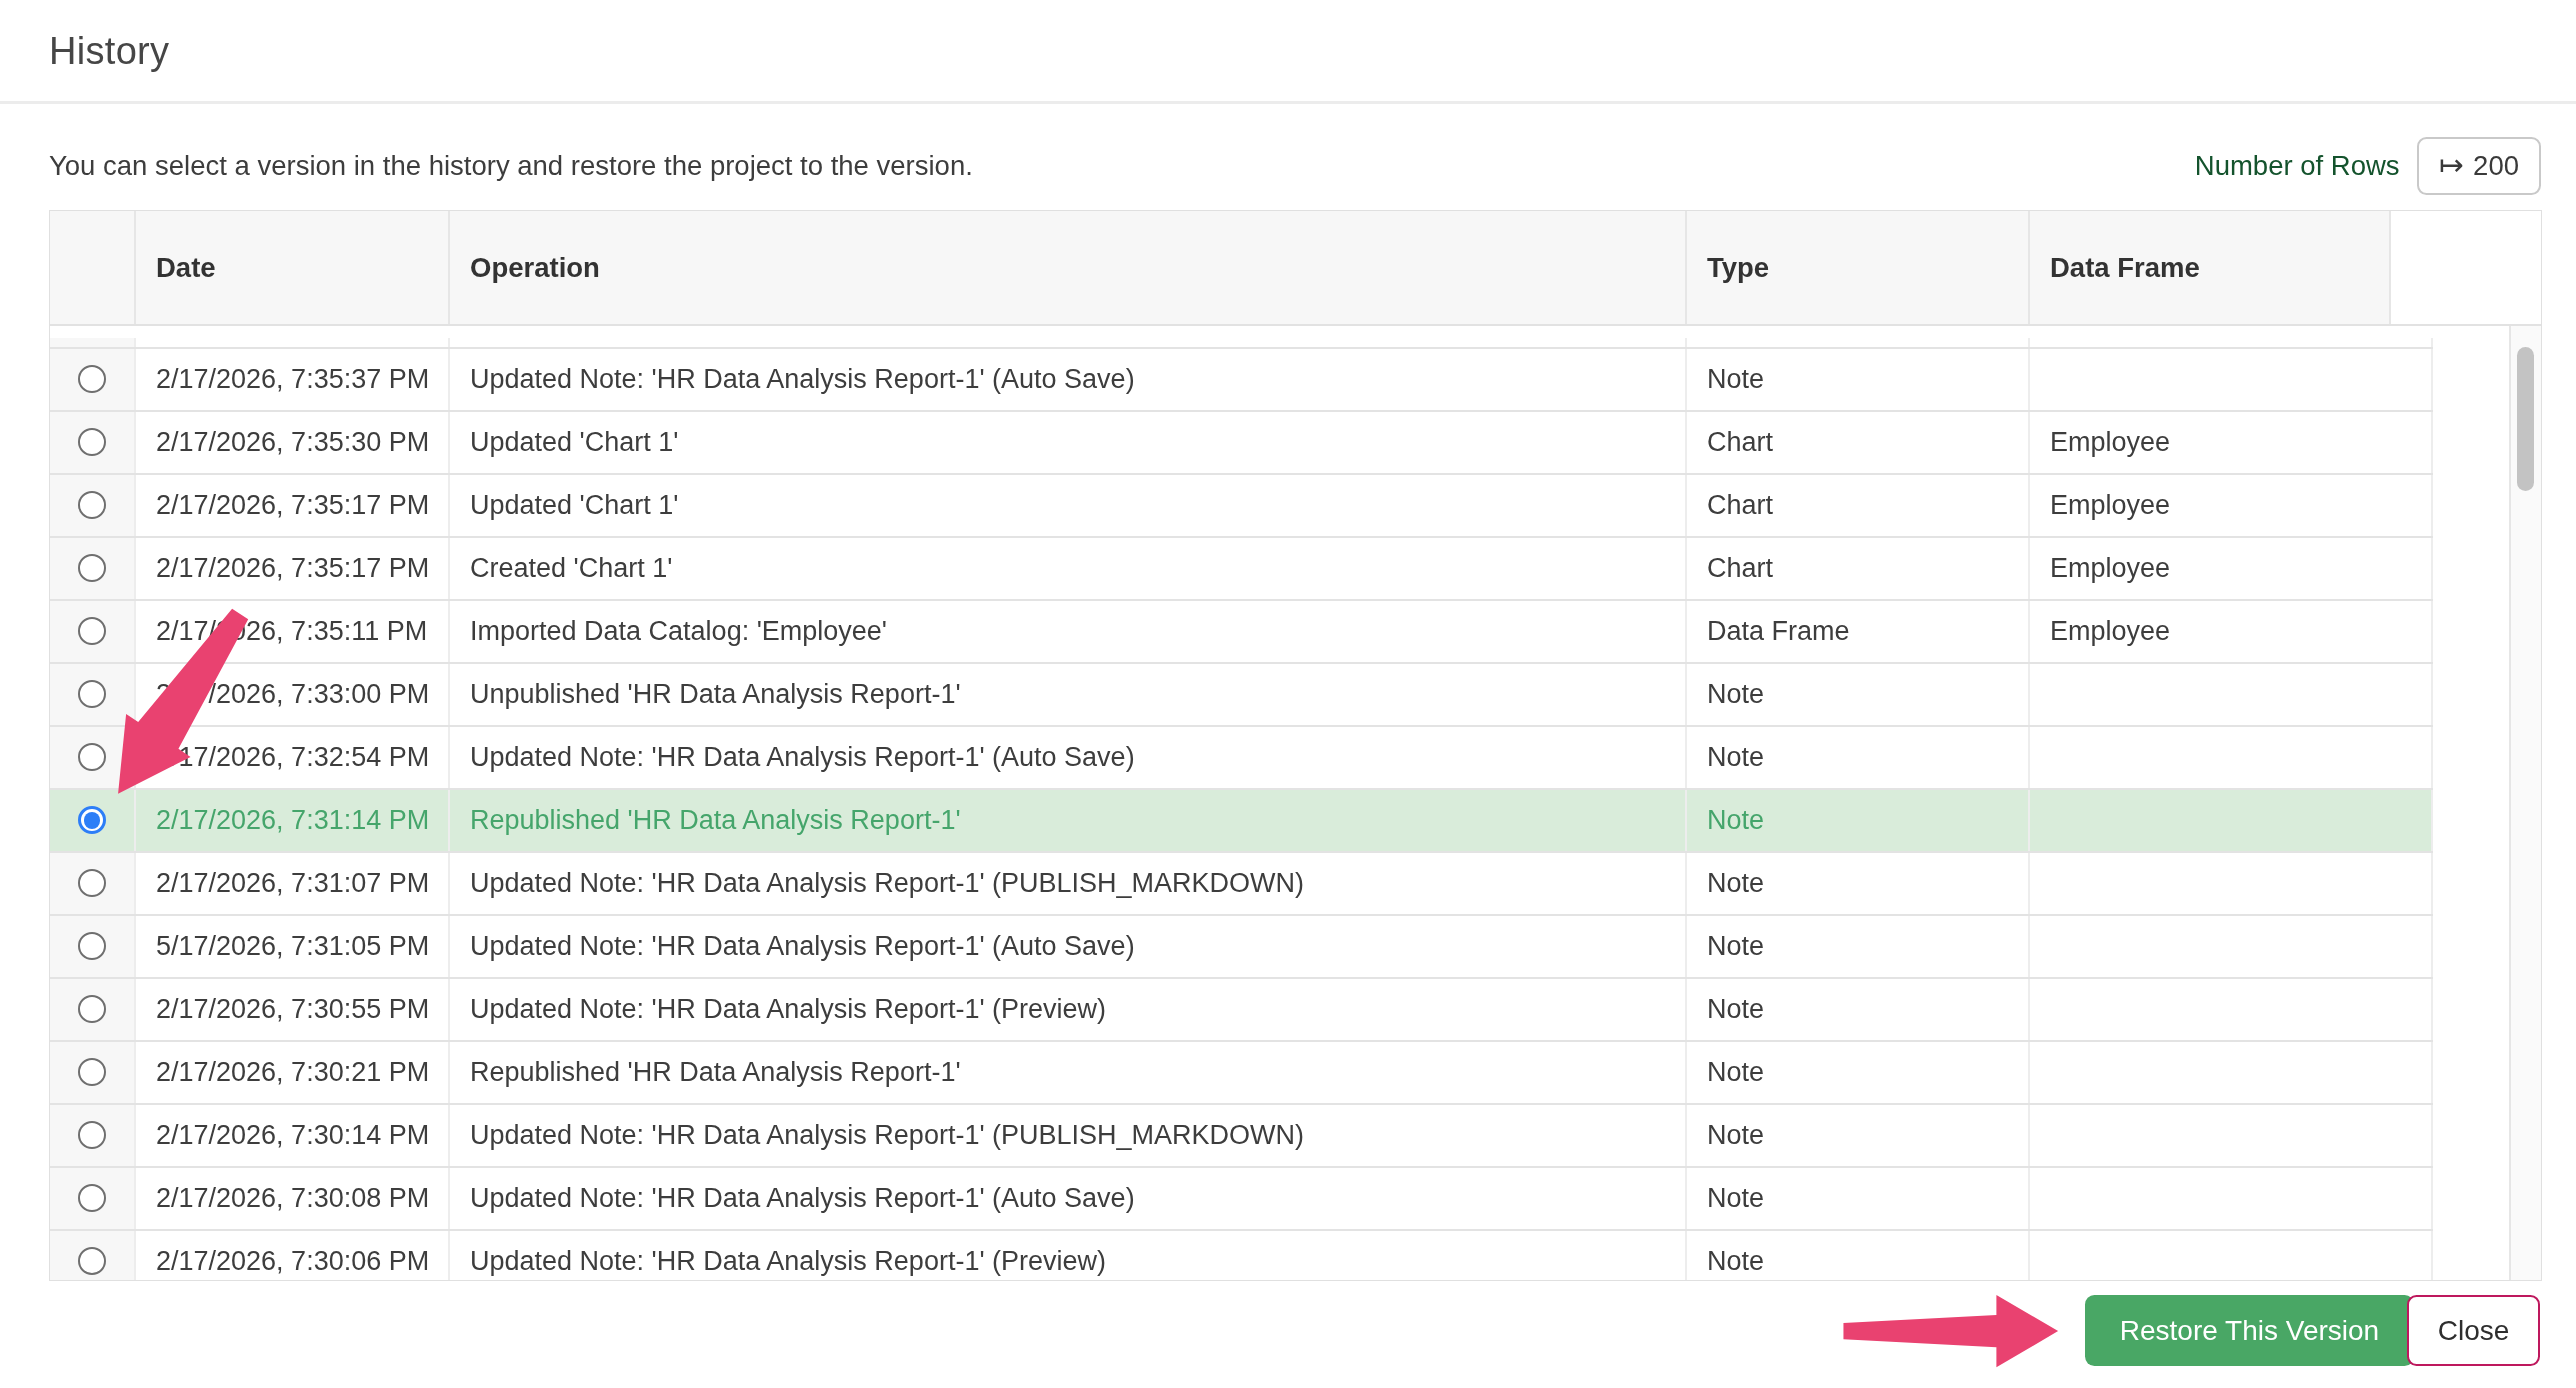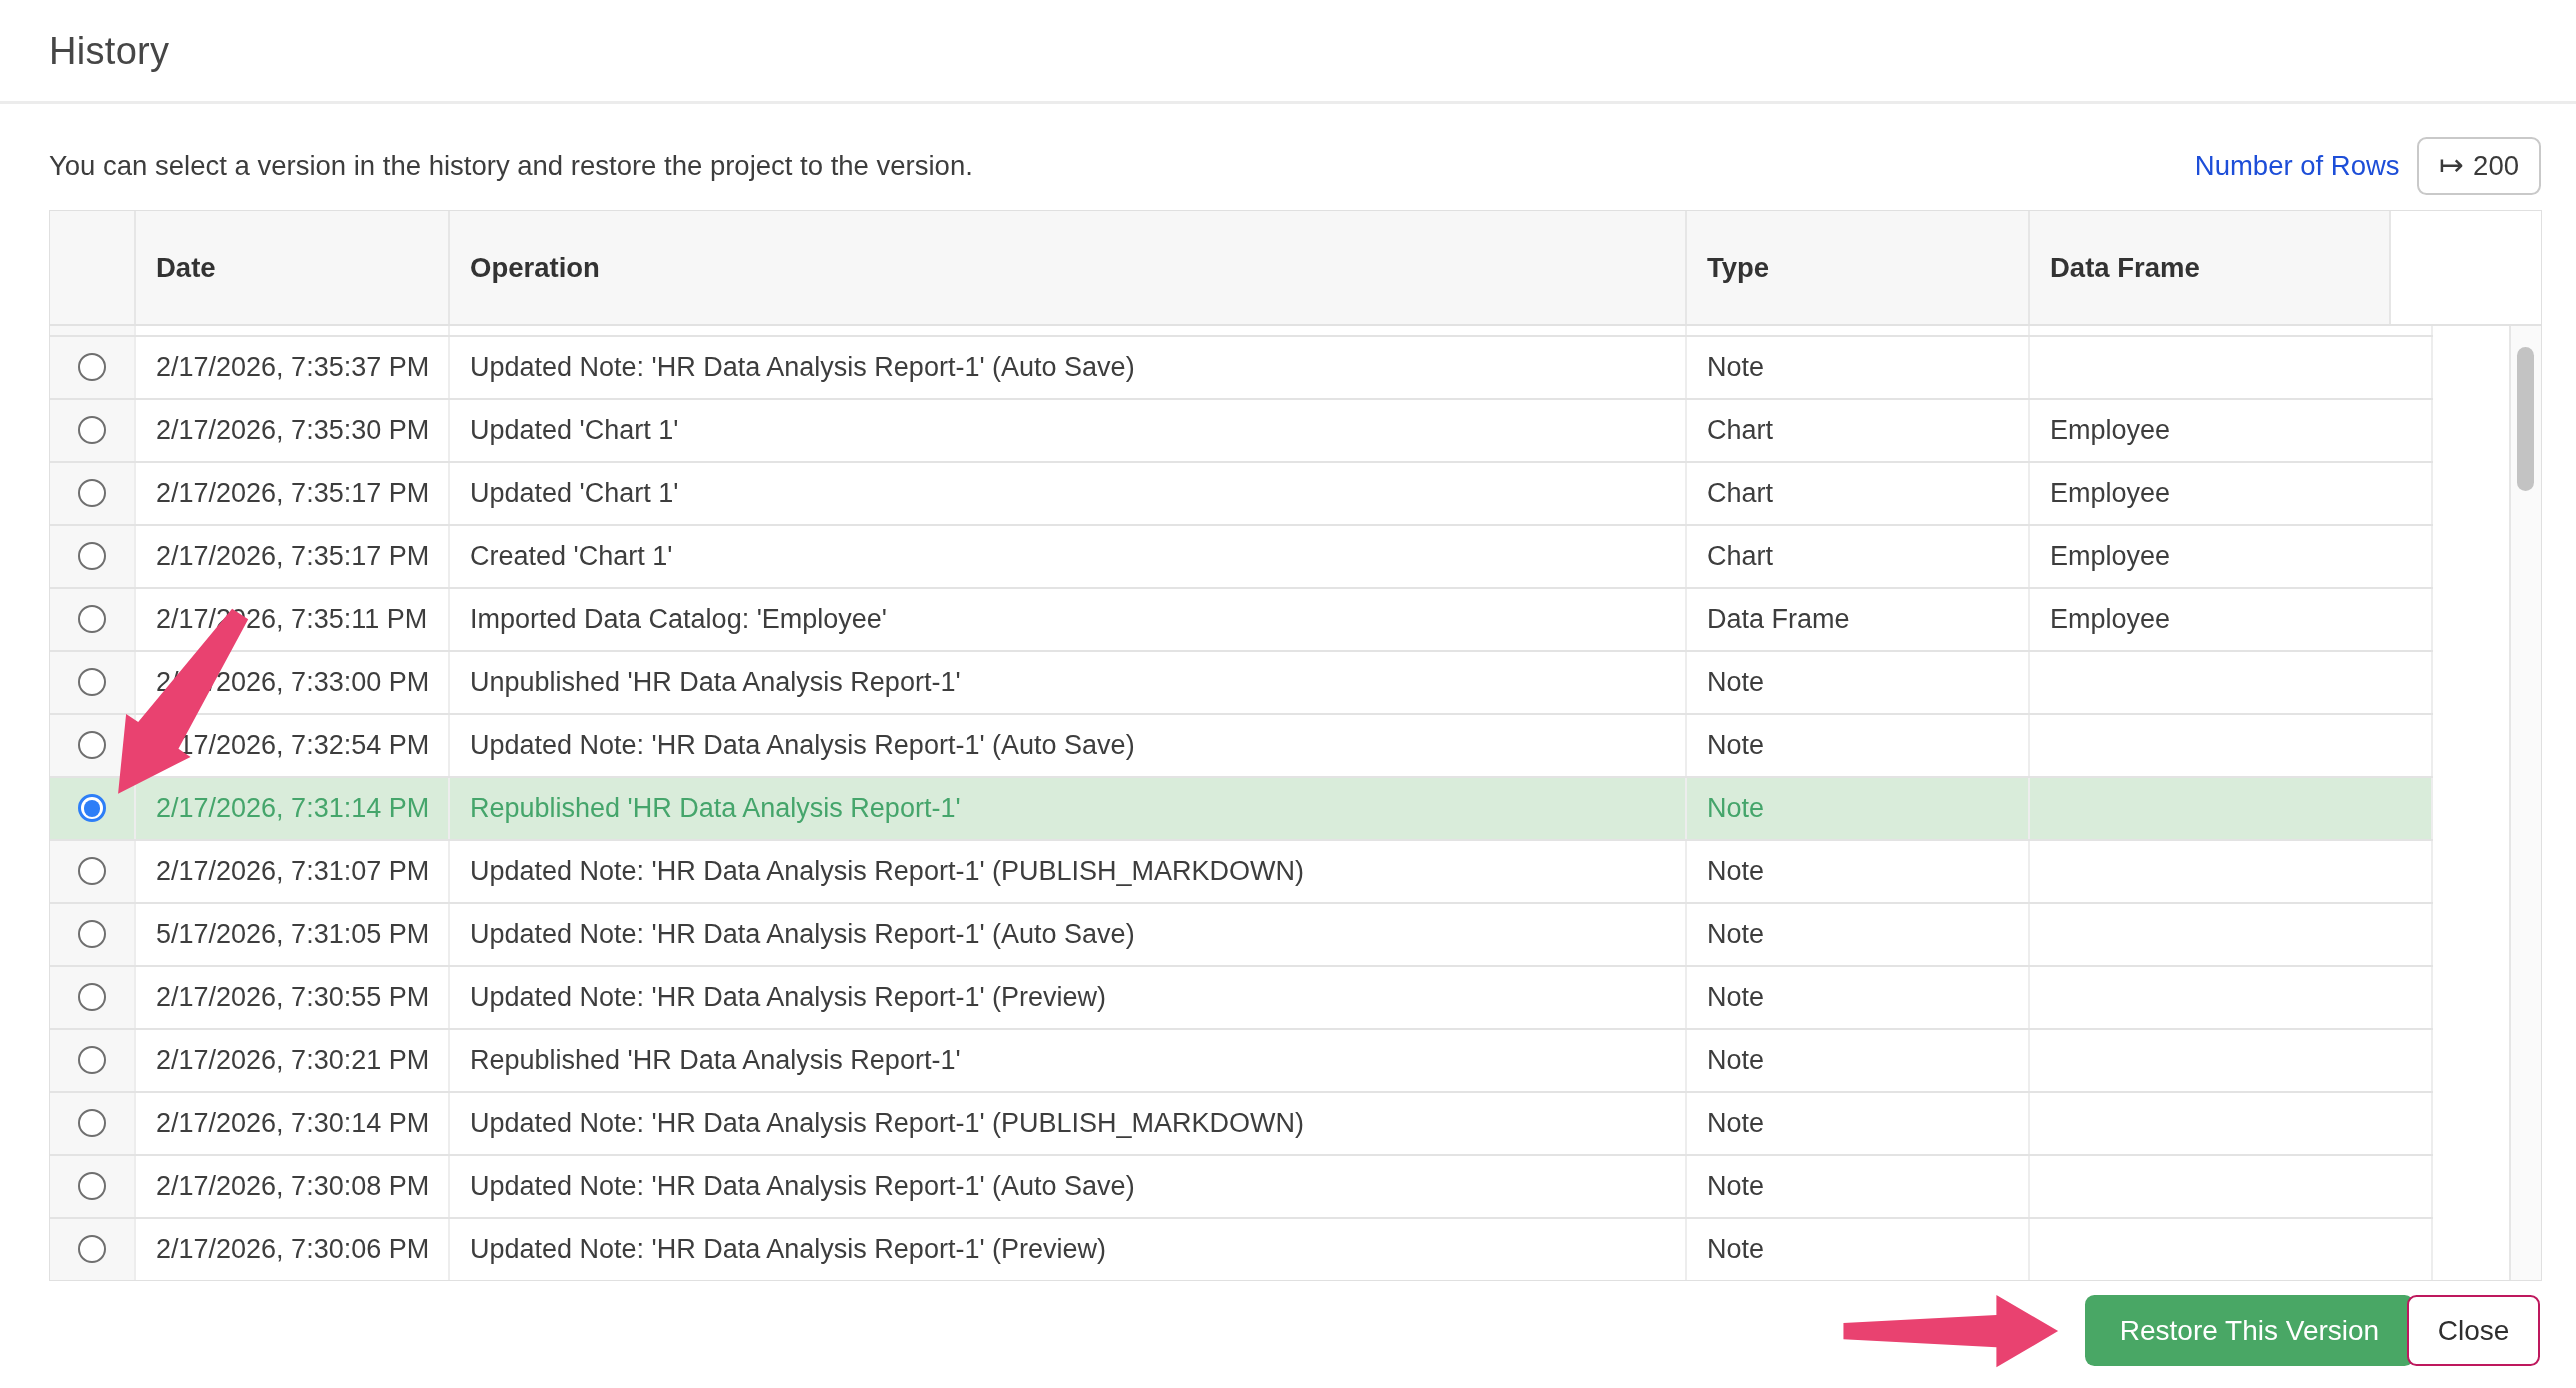--- a/index.html
+++ b/index.html
@@ -5,34 +5,34 @@
   html,body{margin:0;padding:0;background:#fff;}
   body{font-family:"Liberation Sans","DejaVu Sans",sans-serif;color:#3d3d3d;}
   .stage{position:relative;width:2576px;height:1389px;background:#fff;overflow:hidden;}
 
   
   .page-title{position:absolute;left:49px;top:29.5px;font-size:38px;font-weight:500;color:#464646;letter-spacing:0.3px;}
   .title-divider{position:absolute;left:0;top:101px;width:2576px;height:2.7px;background:#ececec;}
   .dialog-desc{position:absolute;left:49px;top:150px;font-size:27.5px;color:#3d3d3d;}
 
   .rows-control{position:absolute;right:35px;top:137px;display:flex;align-items:center;gap:17.4px;}
-  .rows-control-label{font-size:27.5px;color:#1d4ed8;}
+  .rows-control-label{font-size:27.5px;color:#14532d;}
   .rows-btn{height:58px;box-sizing:border-box;border:2px solid #c9c9c9;border-radius:9.4px;background:#fff;
             display:flex;align-items:center;gap:9.4px;padding:0 20px;font-size:27.5px;color:#3a3a3a;cursor:pointer;}
   .rows-btn .glyph{font-size:29.5px;line-height:1;transform:translateY(-1.3px);}
 
   
   .history-table{position:absolute;left:49px;top:210px;width:2493px;height:1071px;box-sizing:border-box;
                  border:1.3px solid #e0e0e0;background:#fff;display:flex;flex-direction:column;}
   .thead{display:flex;height:115px;box-sizing:border-box;border-bottom:2.7px solid #e2e2e2;flex:none;}
   .th{box-sizing:border-box;background:#f7f7f7;border-right:2px solid #e6e6e6;display:flex;align-items:center;
       padding-left:20px;font-size:27.5px;font-weight:bold;color:#333;}
   .thead .filler{flex:1;background:#fff;}
   .tbody{flex:1;display:flex;overflow:hidden;}
-  .rows-col{width:2383px;flex:none;overflow:hidden;}
+  .rows-col{width:2383px;flex:none;overflow:hidden;margin-top:12px;}
   .void-col{flex:1;background:#fff;}
   .sbar{width:32px;flex:none;border-left:2px solid #e6e6e6;background:#fafafa;position:relative;box-sizing:border-box;}
   .sbar .thumb{position:absolute;left:6px;top:21px;width:17.4px;height:144px;border-radius:8.7px;background:#c3c3c3;}
 
   .row{display:flex;height:63px;box-sizing:border-box;border-bottom:2.7px solid #e3e3e3;background:#fff;}
   .row.sliver{height:10.7px;}
   .cell{box-sizing:border-box;border-right:2px solid #ededed;display:flex;align-items:center;
         padding-left:20px;font-size:27px;color:#3d3d3d;white-space:nowrap;overflow:hidden;}
   .c0{width:86px;flex:none;justify-content:center;padding-left:0;background:#f7f7f7;}
   .c1{width:314px;flex:none;}

